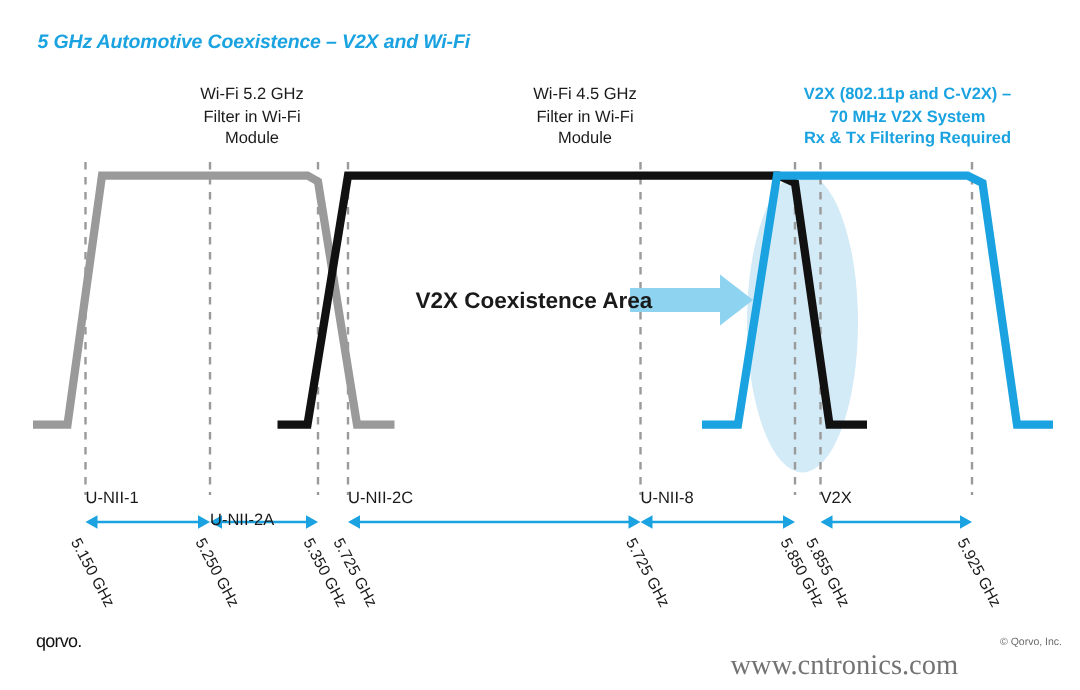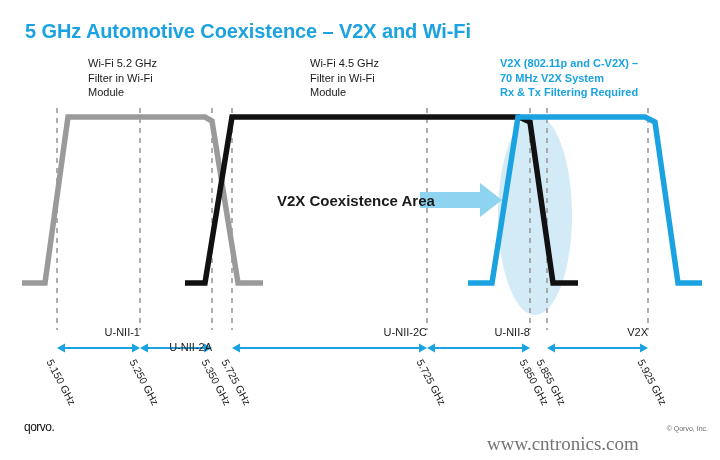--- a/index.html
+++ b/index.html
@@ -4,35 +4,35 @@
 <style>
   html,body{margin:0;padding:0;}
   body{
     width:720px;height:460px;background:#ffffff;
     font-family:"Liberation Sans","DejaVu Sans",sans-serif;
     overflow:hidden;position:relative;
   }
   #stage{position:absolute;left:0;top:0;width:720px;height:460px;}
   .ttl{
     position:absolute;left:25px;top:20px;
-    font-size:20px;font-weight:bold;color:#1aa3e0;
-    letter-spacing:-0.1px;white-space:nowrap;
+    font-size:13px;font-weight:bold;color:#1aa3e0;
+    letter-spacing:-0.1px;white-space:nowrap;font-style:italic;
   }
   .cap{
-    position:absolute;text-align:left;font-size:11px;
+    position:absolute;text-align:center;font-size:11px;
     line-height:14.5px;color:#1a1a1a;white-space:nowrap;
   }
   .cap.blue{color:#1aa3e0;font-weight:bold;}
   .coex-lbl{
     position:absolute;left:277px;top:192px;
     font-size:15px;color:#1a1a1a;white-space:nowrap;font-weight:bold;
   }
   .bandlbl{
     position:absolute;font-size:11px;color:#1a1a1a;
-    text-align:right;white-space:nowrap;
+    text-align:left;white-space:nowrap;
   }
   .freqlbl{
     position:absolute;font-size:10.5px;color:#1a1a1a;
     white-space:nowrap;transform-origin:left top;
     transform:rotate(62deg);
   }
   .logo{
     position:absolute;left:24px;top:420px;
     font-size:12px;font-weight:normal;color:#111;
     letter-spacing:-0.5px;

